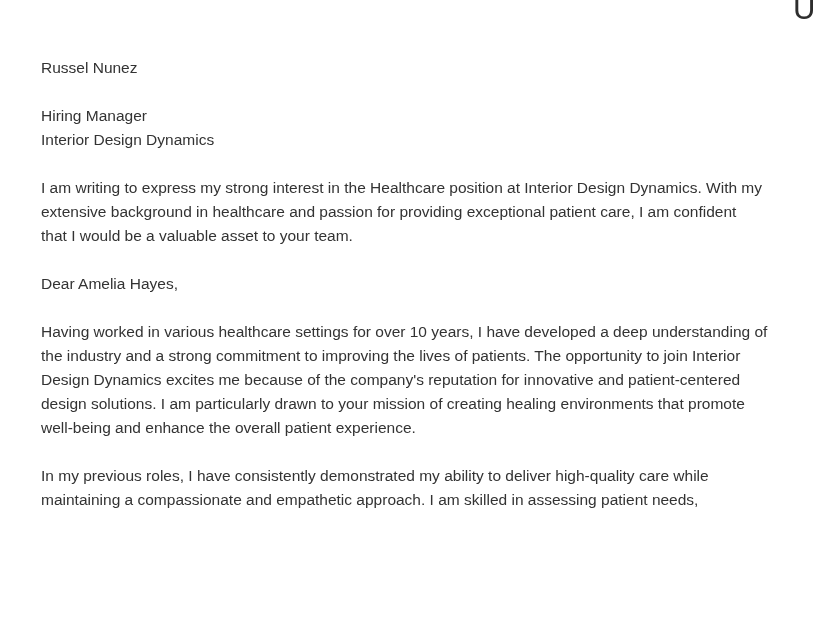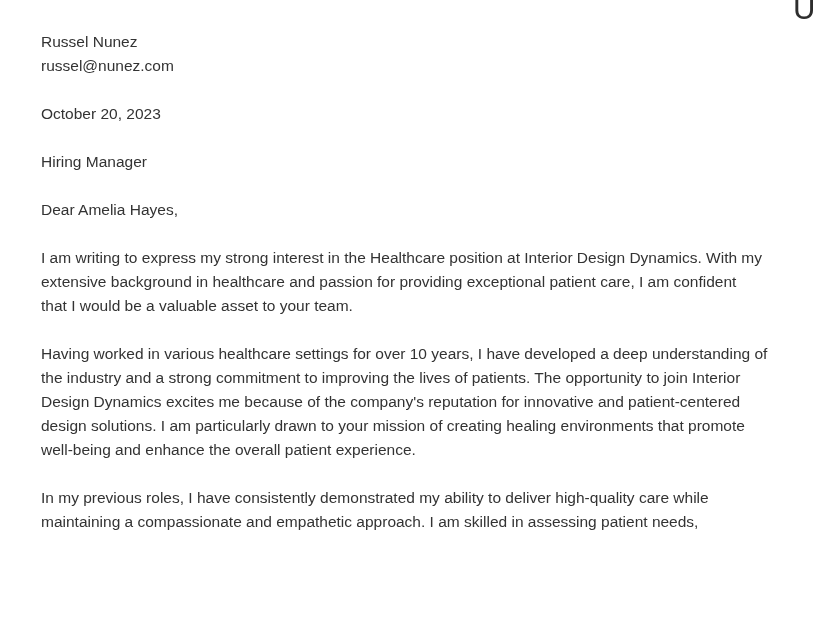--- a/index.html
+++ b/index.html
@@ -22,21 +22,21 @@
     font-size: 31px;
     line-height: 28px;
     font-weight: 400;
     color: #2e2e2e;
     letter-spacing: 0;
     user-select: none;
   }
   .content {
     position: absolute;
     left: 41px;
-    top: 30px;
+    top: 56px;
     width: 770px;
     font-size: 15.5px;
     line-height: 24px;
     letter-spacing: 0;
   }
   .block {
     margin: 0 0 24px 0;
   }
   .block:last-child {
     margin-bottom: 12px;
@@ -50,34 +50,33 @@
 </style>
 </head>
 <body>
 
 <div class="logo-partial">U</div>
 
 <div class="content">
 
   <div class="block">
     <div class="line">Russel Nunez</div>
-    <div class="line">russel@nunez.com</div>
   </div>
 
-  <div class="block line">October 20, 2023</div>
 
   <div class="block">
     <div class="line">Hiring Manager</div>
+    <div class="line">Interior Design Dynamics</div>
   </div>
-
-  <div class="block line">Dear Amelia Hayes,</div>
 
   <div class="block para">I am writing to express my strong interest in the Healthcare position at Interior Design Dynamics. With my
 extensive background in healthcare and passion for providing exceptional patient care, I am confident
 that I would be a valuable asset to your team.</div>
+
+  <div class="block line">Dear Amelia Hayes,</div>
 
   <div class="block para">Having worked in various healthcare settings for over 10 years, I have developed a deep understanding of
 the industry and a strong commitment to improving the lives of patients. The opportunity to join Interior
 Design Dynamics excites me because of the company's reputation for innovative and patient-centered
 design solutions. I am particularly drawn to your mission of creating healing environments that promote
 well-being and enhance the overall patient experience.</div>
 
   <div class="block para">In my previous roles, I have consistently demonstrated my ability to deliver high-quality care while
 maintaining a compassionate and empathetic approach. I am skilled in assessing patient needs,</div>
 

